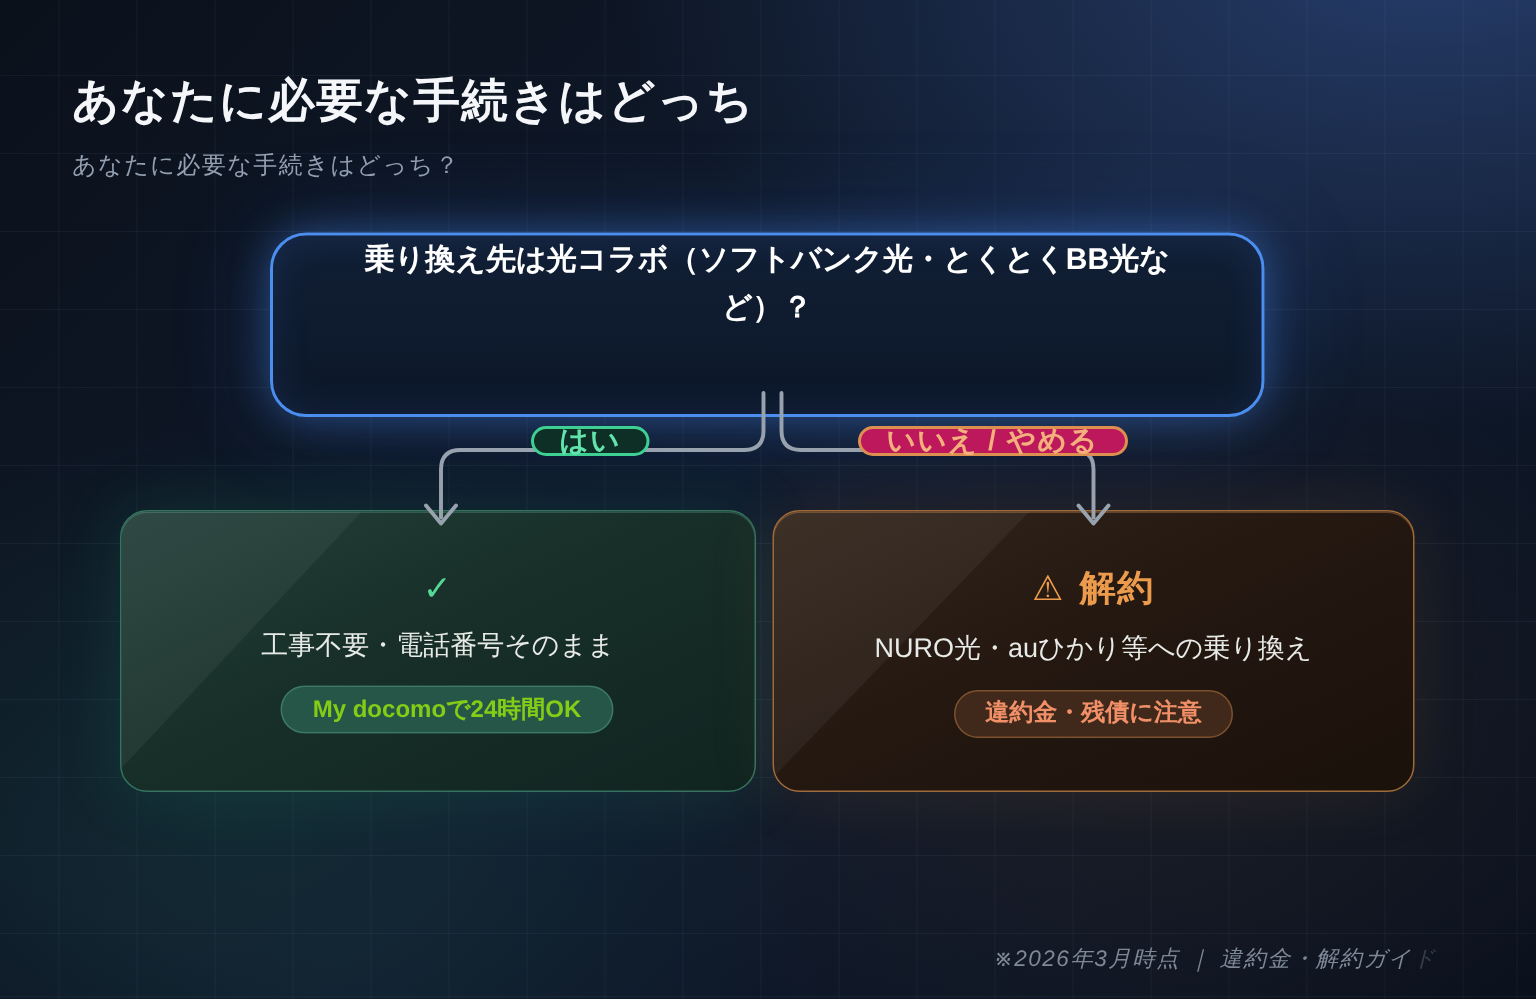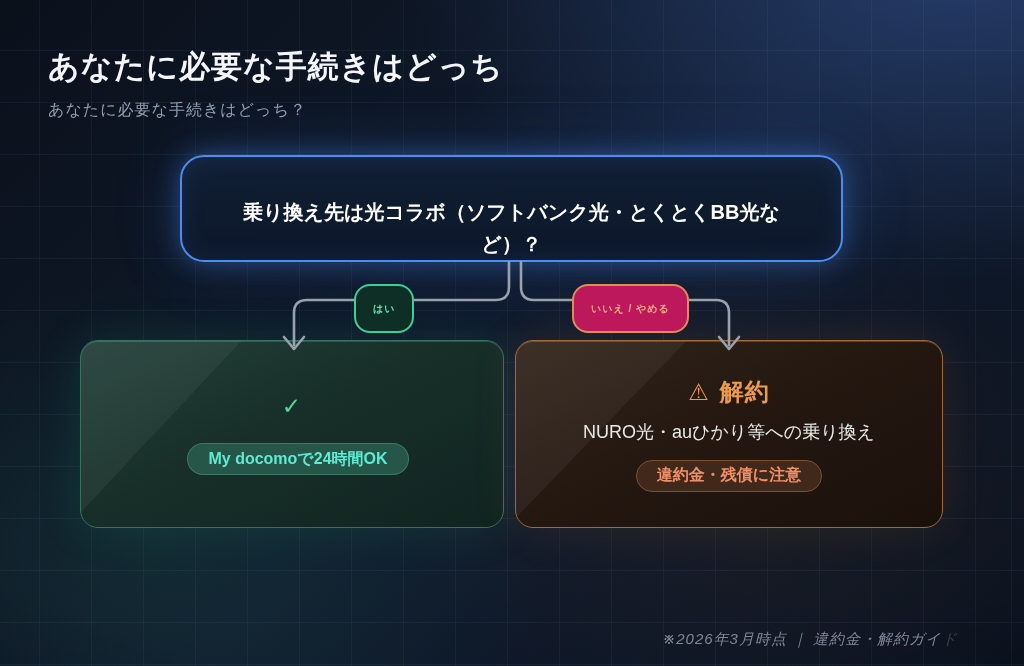--- a/index.html
+++ b/index.html
@@ -28,36 +28,36 @@
   }
   .page-title {
     position:absolute; left:48px; top:46px; z-index:2;
     font-size:31px; font-weight:800; letter-spacing:1px; color:#f4f6f9;
   }
   .page-subtitle {
     position:absolute; left:48px; top:100px; z-index:2;
     font-size:16px; color:#93a0b1; letter-spacing:1px;
   }
   .question-box {
-    position:absolute; left:180px; top:155px; width:663px; height:107px; z-index:2;
+    position:absolute; left:180px; top:155px; width:663px; height:123px; z-index:2;
     border:2px solid #4b8ef0; border-radius:24px;
     background:linear-gradient(180deg,#111f35 0%,#0c1728 100%);
     box-shadow:0 0 26px rgba(74,142,240,0.40), 0 0 70px rgba(60,120,240,0.20),
                inset 0 0 26px rgba(70,130,240,0.14);
-    display:flex; align-items:flex-end; justify-content:center;
+    display:flex; align-items:flex-start; justify-content:center;
   }
   .question-text {
     font-size:20px; font-weight:700; color:#ffffff;
     line-height:1.6; text-align:center; padding:0 36px;
   }
   svg.connector { position:absolute; inset:0; z-index:3; pointer-events:none; }
   .branch-pill {
-    position:absolute; top:284px; height:49px; z-index:4;
+    position:absolute; top:284px; height:20px; z-index:4;
     display:flex; align-items:center; justify-content:center;
-    border-radius:16px; font-size:10px; font-weight:700; letter-spacing:1px;
+    border-radius:16px; font-size:19px; font-weight:700; letter-spacing:1px;
     padding:0 17px; white-space:nowrap;
   }
   .pill-yes  { left:354px; border:2px solid #3ecf92; background:#0d2f26; color:#63e3ac; }
   .pill-no   { left:572px; border:2px solid #dd8f4f; background:#be185d; color:#f3b07c; }
   .card {
     position:absolute; top:340px; height:188px; z-index:2;
     border-radius:18px; overflow:hidden;
     display:flex; flex-direction:column; align-items:center; justify-content:center;
     text-align:center;
   }
@@ -81,21 +81,21 @@
     font-size:24px; font-weight:800; letter-spacing:1px; margin-bottom:10px;
   }
   .card-change .card-title { color:#55d796; }
   .card-cancel .card-title { color:#ec9b4d; }
   .card-title .glyph { font-weight:400; font-size:23px; }
   .card-body { font-size:18px; color:#e7eae6; line-height:1.58; }
   .card-badge {
     margin-top:13px; height:32px; display:flex; align-items:center;
     border-radius:16px; font-size:16px; font-weight:700; padding:0 20px;
   }
-  .card-change .card-badge { background:#265647; color:#5eead4; border:1px solid rgba(130,230,185,0.25);margin-left:12px; }
+  .card-change .card-badge { background:#265647; color:#84cc16; border:1px solid rgba(130,230,185,0.25);margin-left:12px; }
   .card-cancel .card-badge { background:#40291a; color:#f08f68; border:1px solid #7c512e;font-family:Liberation Mono, monospace; }
   .footer-note {
     position:absolute; right:66px; top:630px; z-index:2;
     font-size:15px; color:#7e8897; letter-spacing:1px; white-space:nowrap;font-style:italic;
   }
   .footer-note .faded { opacity:0.35; }
 </style>
 </head>
 <body>
 
@@ -118,20 +118,21 @@
 </svg>
 
 <div class="branch-pill pill-yes">はい</div>
 <div class="branch-pill pill-no">いいえ / やめる</div>
 
 <div class="card card-change">
   <div class="card-title">
     <span class="glyph">✓</span>
   </div>
   <div class="card-body">
+    <div>工事不要・電話番号そのまま</div>
   </div>
   <div class="card-badge">My docomoで24時間OK</div>
 </div>
 
 <div class="card card-cancel">
   <div class="card-title">
     <span class="glyph">⚠</span>
     <span>解約</span>
   </div>
   <div class="card-body">

